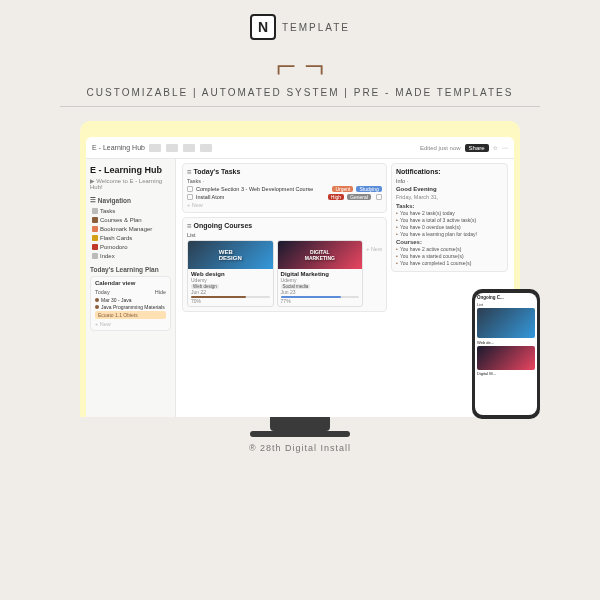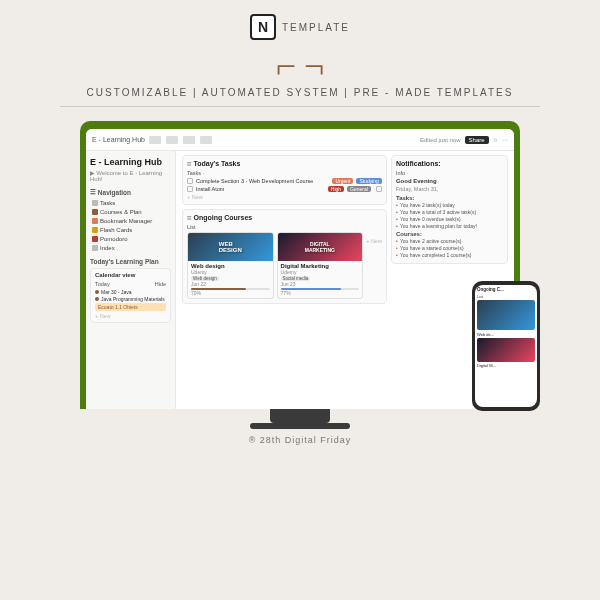--- a/index.html
+++ b/index.html
@@ -103,23 +103,23 @@
     .screen-area {
       width: 520px;
       position: relative;
       display: flex;
       flex-direction: column;
       align-items: center;
     }
 
     .monitor-frame {
       width: 440px;
-      background: #4d7c0f;
+      background: #fef9c3;
       border-radius: 10px 10px 0 0;
-      padding: 8px 6px 0;
+      padding: 16px 6px 0;
       position: relative;
       z-index: 2;
     }
 
     .monitor-screen {
       background: #fff;
       border-radius: 6px 6px 0 0;
       overflow: hidden;
       width: 100%;
       height: 280px;
@@ -788,14 +788,14 @@
           <div class="phone-course-thumb"></div>
           <div style="font-size:4px;color:#222;margin-bottom:1px;">Web de...</div>
           <div class="phone-course-thumb2"></div>
           <div style="font-size:4px;color:#222;">Digital M...</div>
         </div>
       </div>
     </div>
 
   </div>
 
-  <div class="bottom-credits">® 28th Digital Friday</div>
+  <div class="bottom-credits">® 28th Digital Install</div>
 </div>
 
 </body></html>

